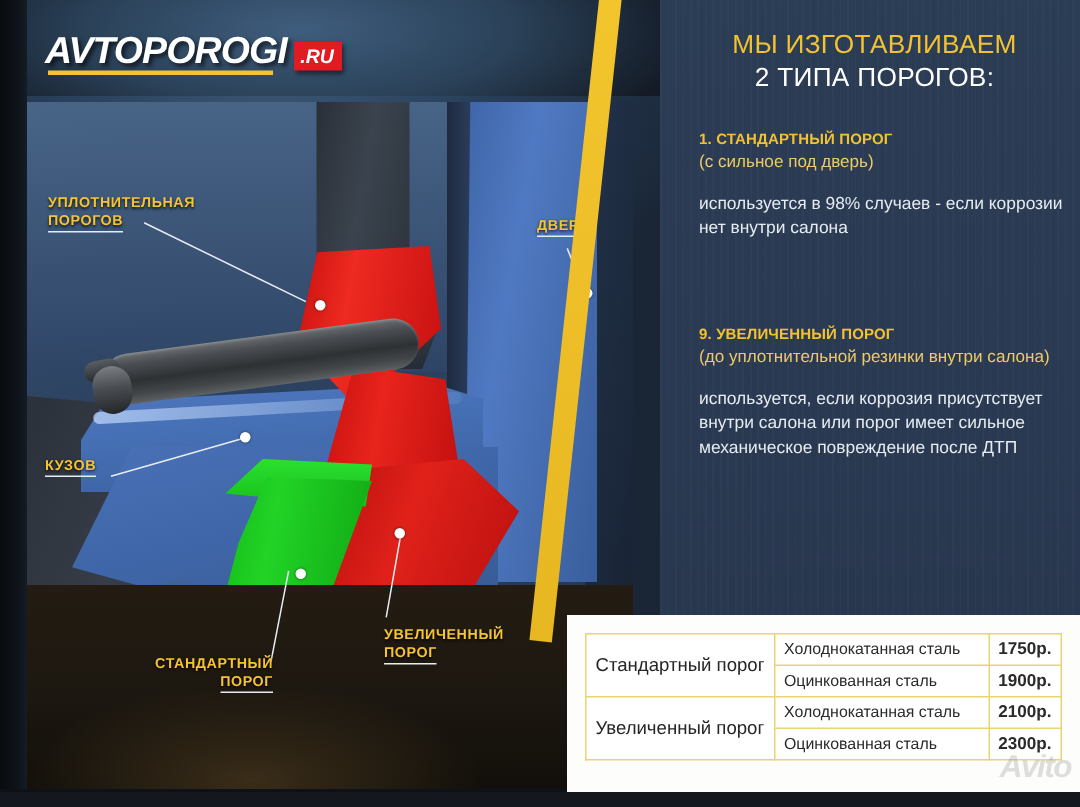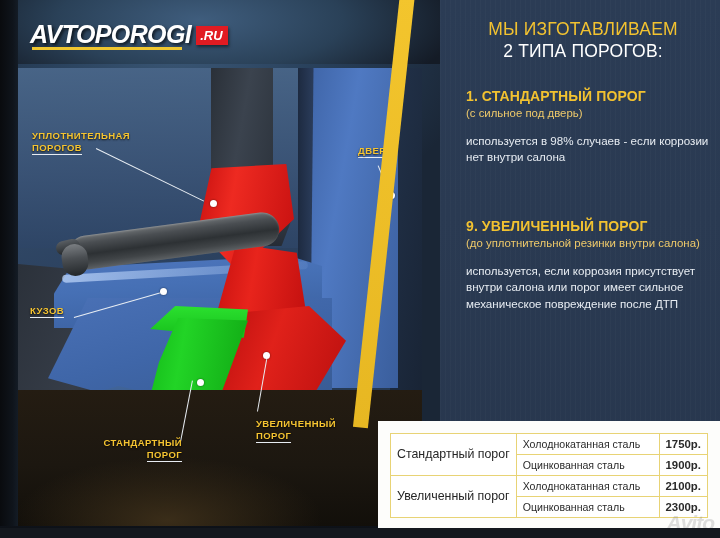--- a/index.html
+++ b/index.html
@@ -176,21 +176,21 @@
     font-weight:bold;
     font-size:9.5px;
     letter-spacing:.4px;
     line-height:1.28;
     text-shadow:0 1px 2px rgba(0,0,0,.85);
   }
   .callout.right { text-align:right; }
   .callout u { text-decoration:none; border-bottom:1.3px solid #e8edf3; padding-bottom:1px; }
 
   
-  .logo { position:absolute; left:30px; top:22px; display:flex; align-items:center; }
+  .logo { position:absolute; left:30px; top:22px; display:flex; align-items:flex-end; }
   .logo-word {
     font-size:25px; font-weight:bold; font-style:italic; color:#ffffff;
     letter-spacing:-.6px; line-height:1;
     text-shadow:2px 2px 3px rgba(0,0,0,.65);
   }
   .logo-underline {
     position:absolute; left:32px; top:47px; width:150px; height:3px;
     background:#f0c62f;
   }
   .logo-ru {
@@ -219,28 +219,28 @@
   .rp-inner { position:absolute; left:0; top:0; width:280px; height:538px; z-index:7; }
 
   .head-title {
     position:absolute; left:14px; top:18px; width:258px;
     text-align:center; color:#f2c230; font-weight:normal;
     font-size:17.5px; line-height:1.26; letter-spacing:.2px;
   }
   .head-title .l2 { color:#ffffff; }
 
   .sec { position:absolute; left:26px; width:248px; }
-  .sec-h { color:#f2c230; font-weight:bold; font-size:14px; letter-spacing:.1px; }
+  .sec-h { color:#f2c230; font-weight:bold; font-size:10px; letter-spacing:.1px; }
   .sec-sub { color:#eec96a; font-size:11.4px; line-height:1.3; margin-top:2px; }
   .sec-body { color:#e7ecf2; font-size:11.6px; line-height:1.42; margin-top:12px; }
 
   
   .table-card {
     position:absolute; left:378px; top:410px; width:342px; height:118px;
-    background:#fdfdfb; z-index:9;margin-top:11px;
+    background:#fdfdfb; z-index:9;
   }
   .ptable {
     position:absolute; left:12px; top:12px; width:318px;
     border-collapse:collapse; border:1.4px solid #e3c95c;
     background:#fff;
   }
   .ptable td {
     border:1px solid #e8d375;
     padding:4px 6px;
     font-size:10.6px; color:#2a2a2a;

